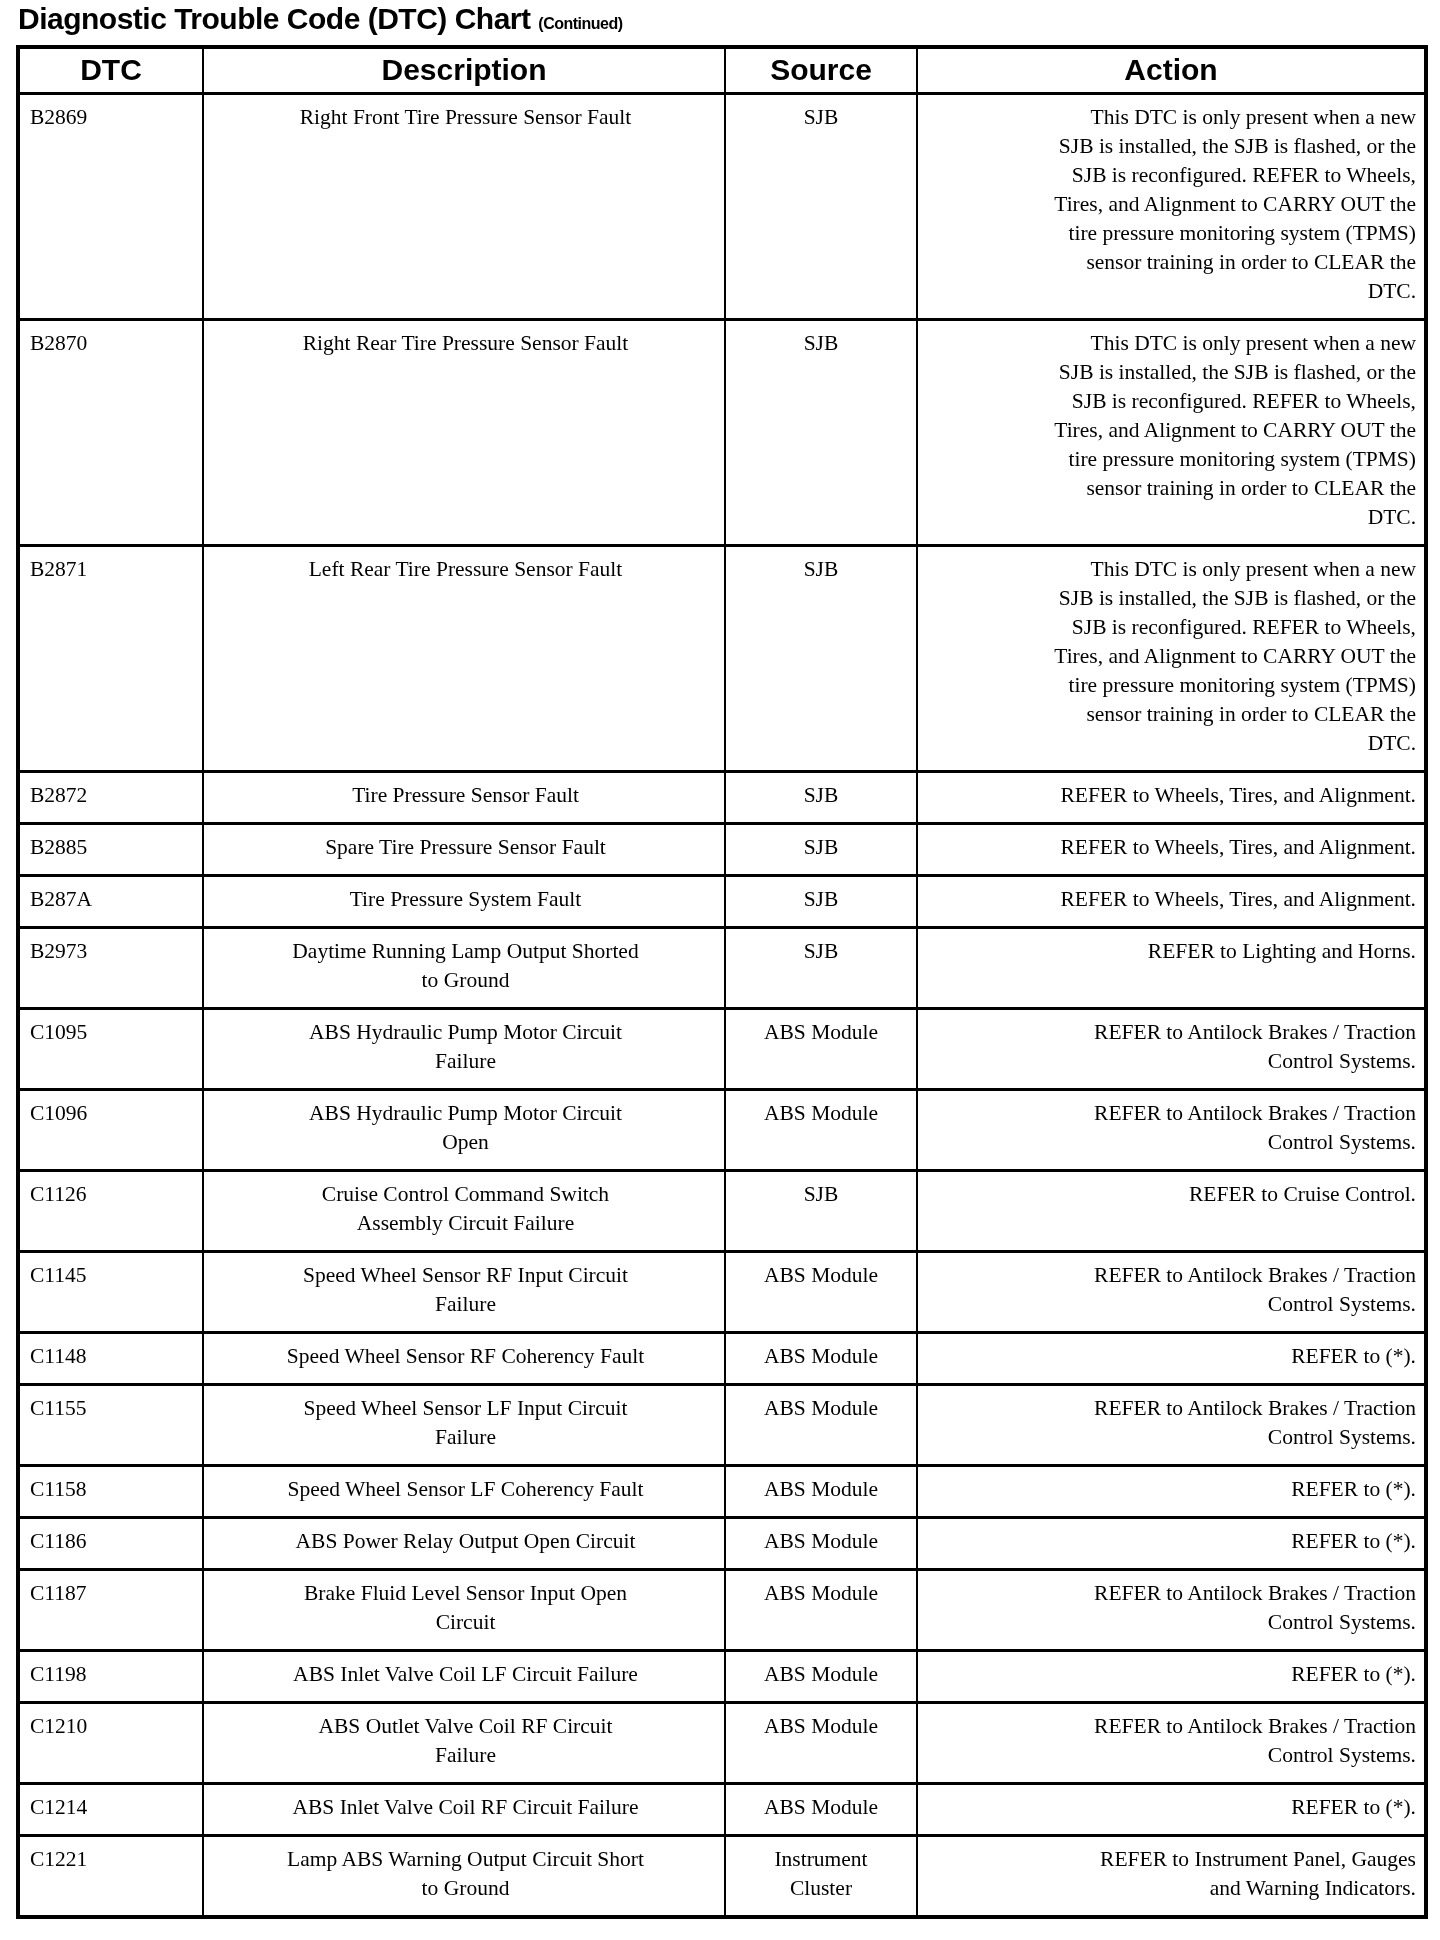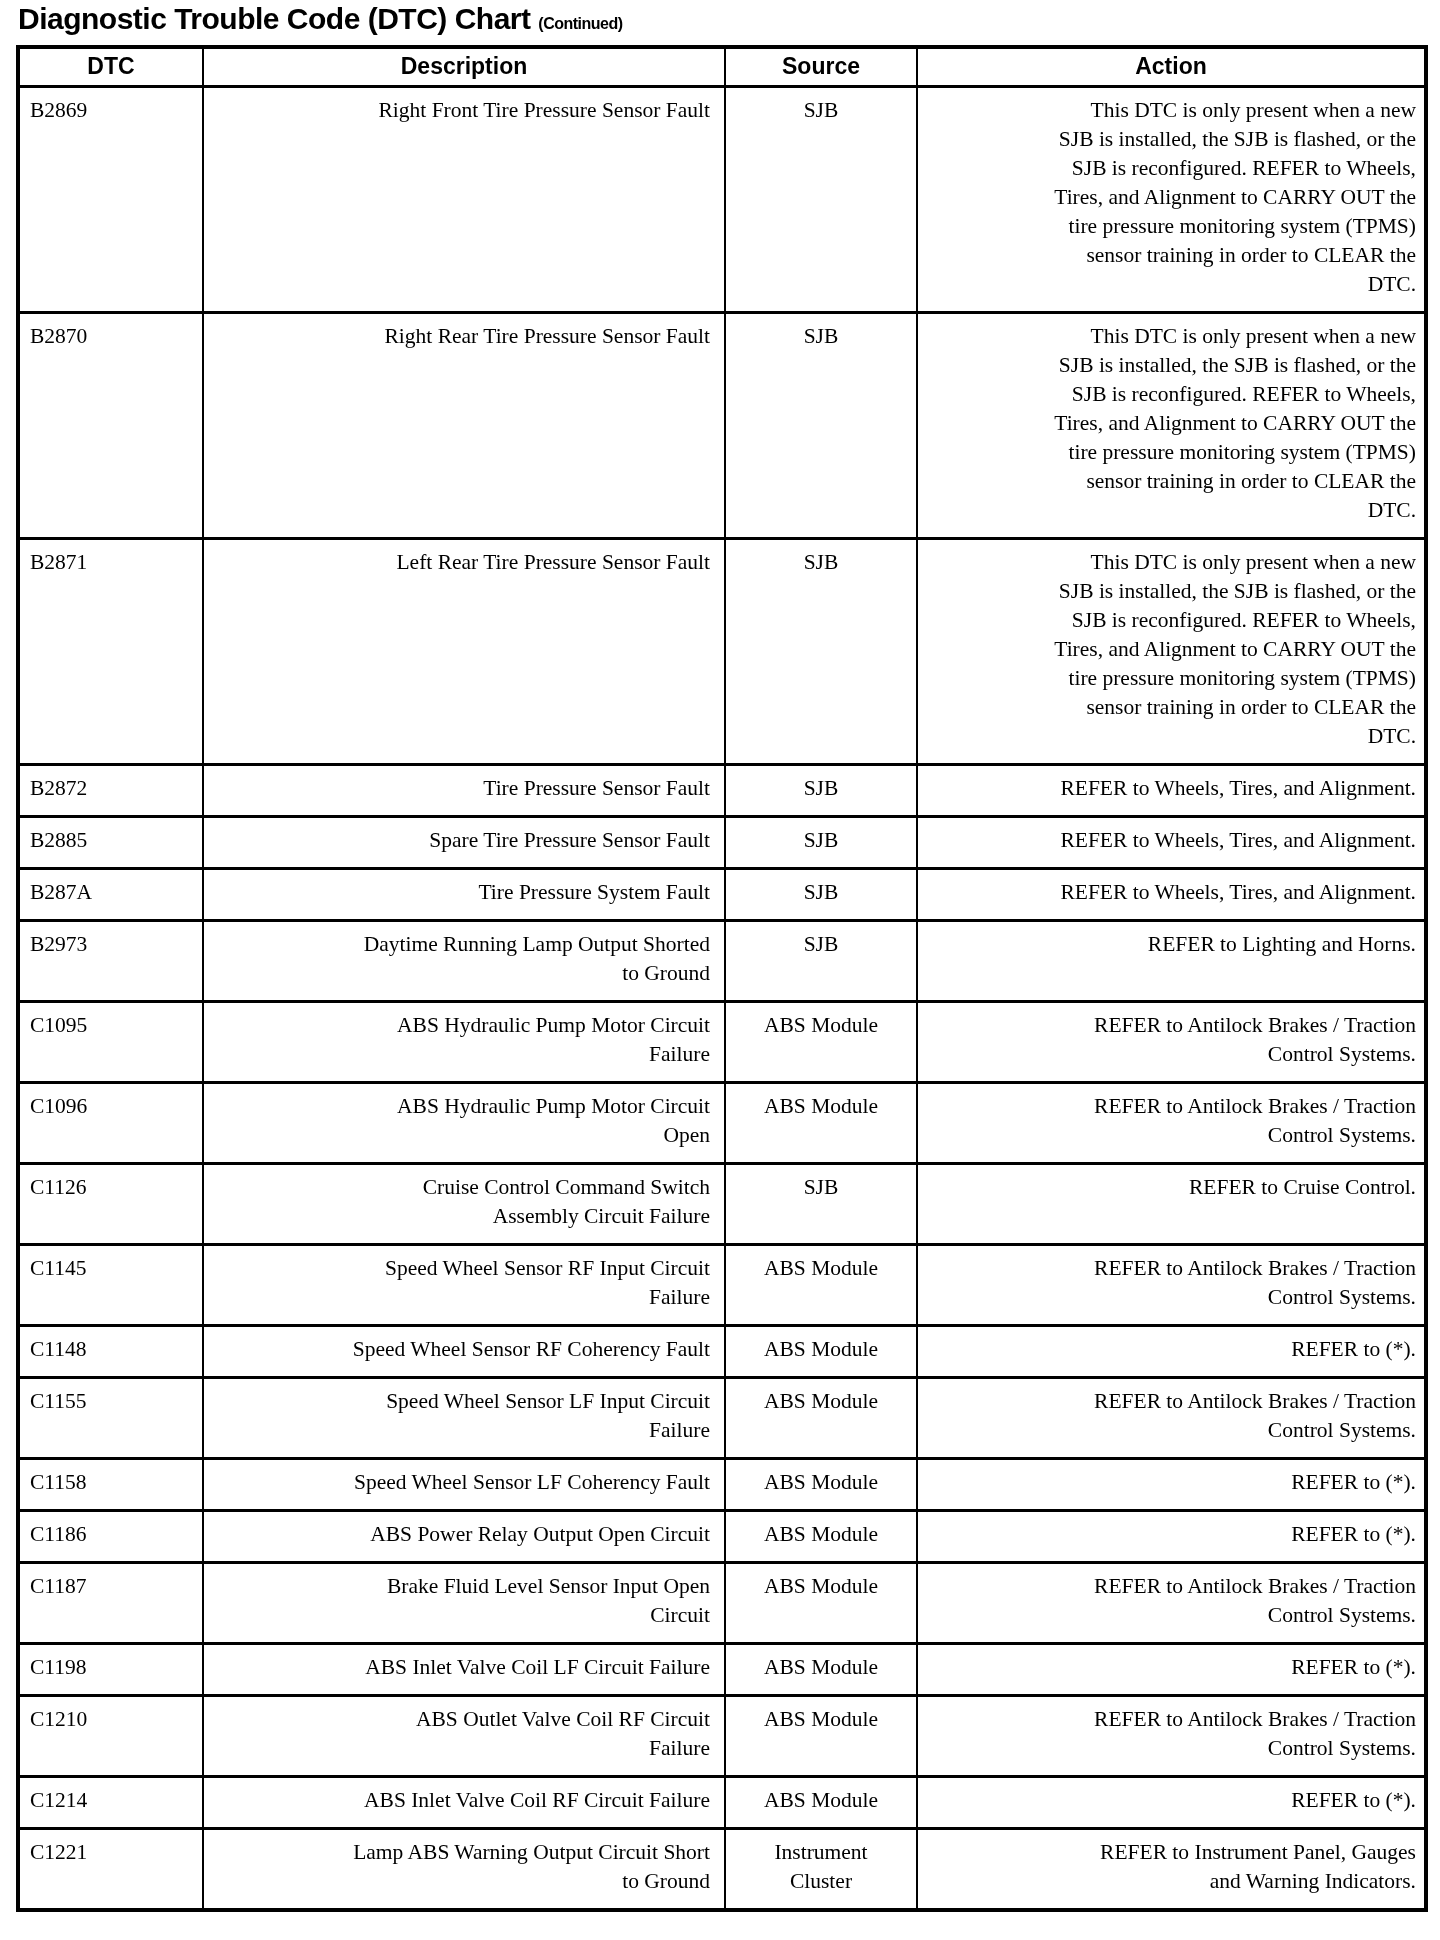--- a/index.html
+++ b/index.html
@@ -39,33 +39,33 @@
     border-style: solid;
     border-color: #000;
     border-width: 3px 2px;
     vertical-align: top;
     white-space: pre-line;
     overflow: hidden;
   }
   .dtc-table th {
     font-family: "Liberation Sans", sans-serif;
     font-weight: bold;
-    font-size: 23px;
+    font-size: 30px;
     padding: 4px 4px 5px;
     text-align: center;
     vertical-align: middle;
     white-space: nowrap;
   }
   .dtc-table td {
     font-size: 21.5px;
     line-height: 29px;
     padding: 8px 10px 12px;
   }
   td.c-dtc  { text-align: left; }
-  td.c-desc { padding-left: 17px; padding-right: 14px; text-align: right; margin-top: 28px; }
+  td.c-desc { padding-left: 17px; padding-right: 14px; text-align: center; margin-top: 28px; }
   td.c-src  { text-align: center; padding-left: 4px; padding-right: 4px; }
   td.c-act  { padding-left: 16px; padding-right: 8px; text-align: right; }
 </style>
 </head>
 <body>
 
 <div class="page">
 
   <h1 class="page-title"><span>Diagnostic Trouble Code (DTC) Chart</span> <span class="title-suffix">(Continued)</span></h1>
 

